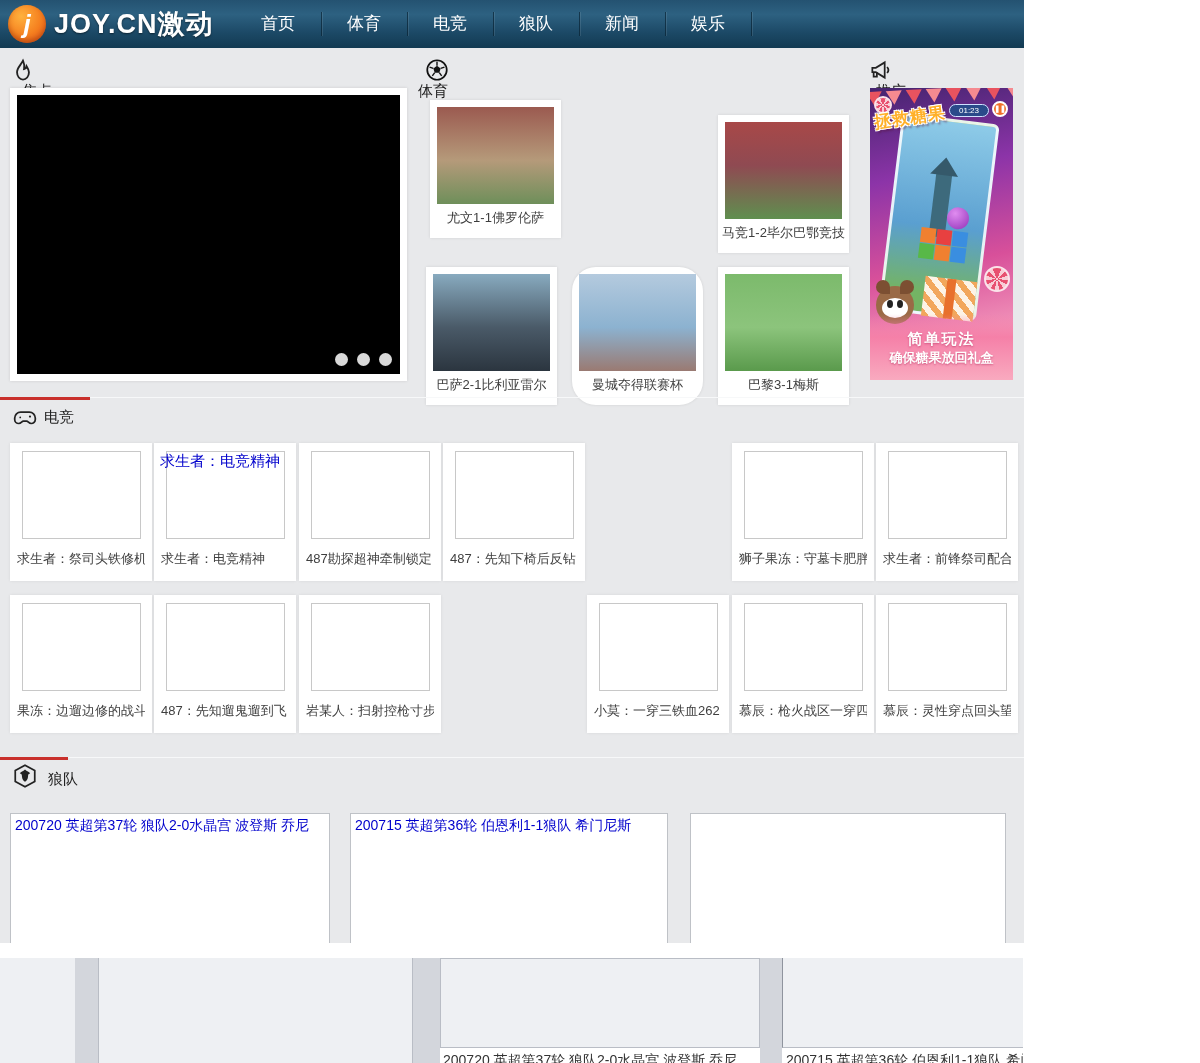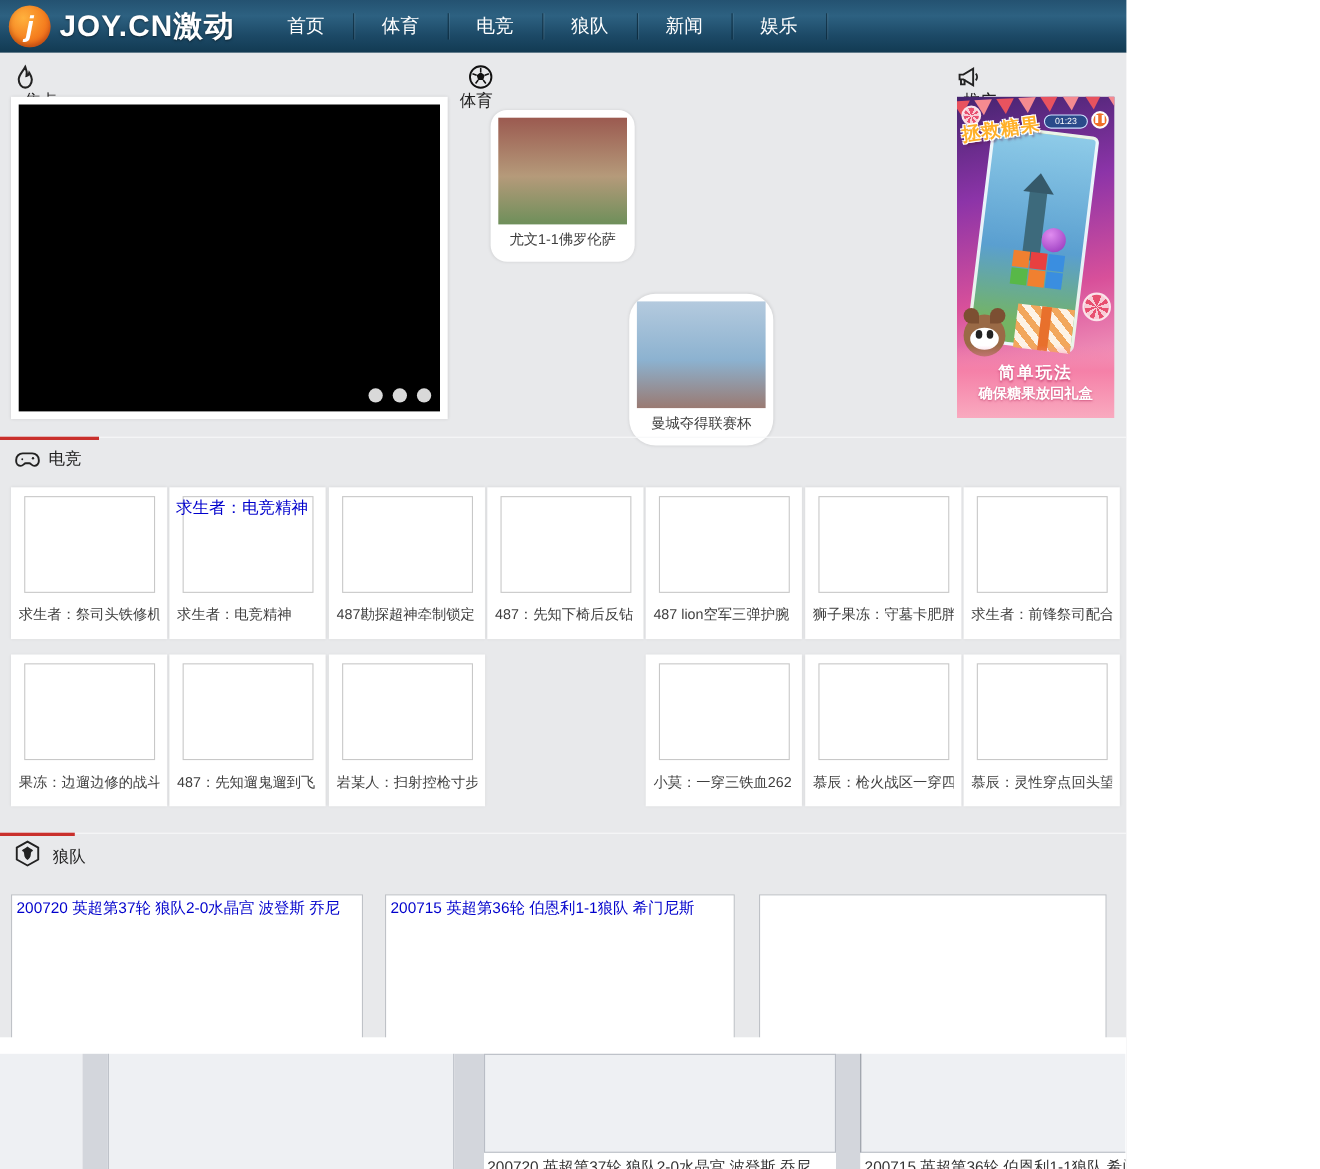--- a/index.html
+++ b/index.html
@@ -130,27 +130,39 @@
       </div>
     </div>
 
     <svg class="sec-icon" style="left:424px; top:9px;" viewBox="0 0 24 24">
       <circle cx="12" cy="12" r="9" fill="none" stroke="#111" stroke-width="1.6"></circle>
       <path d="M12 8 l3.4 2.5 -1.3 4 h-4.2 l-1.3 -4 Z" fill="#111"></path>
       <path stroke="#111" stroke-width="1.3" d="M12 8 V4.2 M15.4 10.5 L18.9 9.3 M14.1 14.5 L16.3 17.5 M9.9 14.5 L7.7 17.5 M8.6 10.5 L5.1 9.3"></path>
     </svg>
     <div class="sec-label" style="left:418px; top:34px;">体育</div>
 
-    <div class="scard" style="left:446px; top:52px;border-radius:15px;">
+    <div class="scard" style="left:430px; top:52px;">
       <div class="pic" style="background:linear-gradient(180deg,#9b5a50 0%,#b59a7a 55%,#6e8f5a 100%);"></div>
       <div class="cap">尤文1-1佛罗伦萨</div>
+    </div>
+    <div class="scard" style="left:718px; top:67px;">
+      <div class="pic" style="background:linear-gradient(180deg,#a84848 0%,#8f4a52 45%,#5f8f4f 100%);"></div>
+      <div class="cap">马竞1-2毕尔巴鄂竞技</div>
+    </div>
+    <div class="scard" style="left:426px; top:219px;">
+      <div class="pic" style="background:linear-gradient(180deg,#88aabf 0%,#4a5a68 55%,#2b353f 100%);"></div>
+      <div class="cap">巴萨2-1比利亚雷尔</div>
     </div>
     <div class="scard" style="left:572px; top:219px;border-radius:24px;">
       <div class="pic" style="background:linear-gradient(180deg,#b4cade 0%,#8cb2d0 55%,#9a7a72 100%);"></div>
       <div class="cap">曼城夺得联赛杯</div>
+    </div>
+    <div class="scard" style="left:718px; top:219px;">
+      <div class="pic" style="background:linear-gradient(180deg,#7cba6c 0%,#8cc47c 55%,#5a9a4c 100%);"></div>
+      <div class="cap">巴黎3-1梅斯</div>
     </div>
 
     <svg class="sec-icon" style="left:868px; top:9px;" viewBox="0 0 24 24">
       <path d="M4 10 h3.2 l8.2 -5 v14 l-8.2 -5 H4 z" fill="none" stroke="#222" stroke-width="1.6"></path>
       <path d="M5.2 14 v4.2 h3 V14" fill="none" stroke="#222" stroke-width="1.6"></path>
       <path d="M17.6 9.2 a4.2 4.2 0 0 1 0 5.6" fill="none" stroke="#222" stroke-width="1.6"></path>
     </svg>
     <div class="sec-label" style="left:876px; top:34px;">推广</div>
 
     <div class="ad">
@@ -212,24 +224,20 @@
       <div class="cap">求生者：电竞精神</div>
     </div>
     <div class="ecard" style="left:299px; top:395px;">
       <div class="ph"></div>
       <div class="cap">487勘探超神牵制锁定</div>
     </div>
     <div class="ecard" style="left:443px; top:395px;">
       <div class="ph"></div>
       <div class="cap">487：先知下椅后反钻</div>
     </div>
-    <div class="ecard" style="left:587px; top:395px;">
-      <div class="ph"></div>
-      <div class="cap">487 lion空军三弹护腕</div>
-    </div>
     <div class="ecard" style="left:732px; top:395px;">
       <div class="ph"></div>
       <div class="cap">狮子果冻：守墓卡肥胖</div>
     </div>
     <div class="ecard" style="left:876px; top:395px;">
       <div class="ph"></div>
       <div class="cap">求生者：前锋祭司配合</div>
     </div>
 
     <div class="ecard" style="left:10px; top:547px;">

